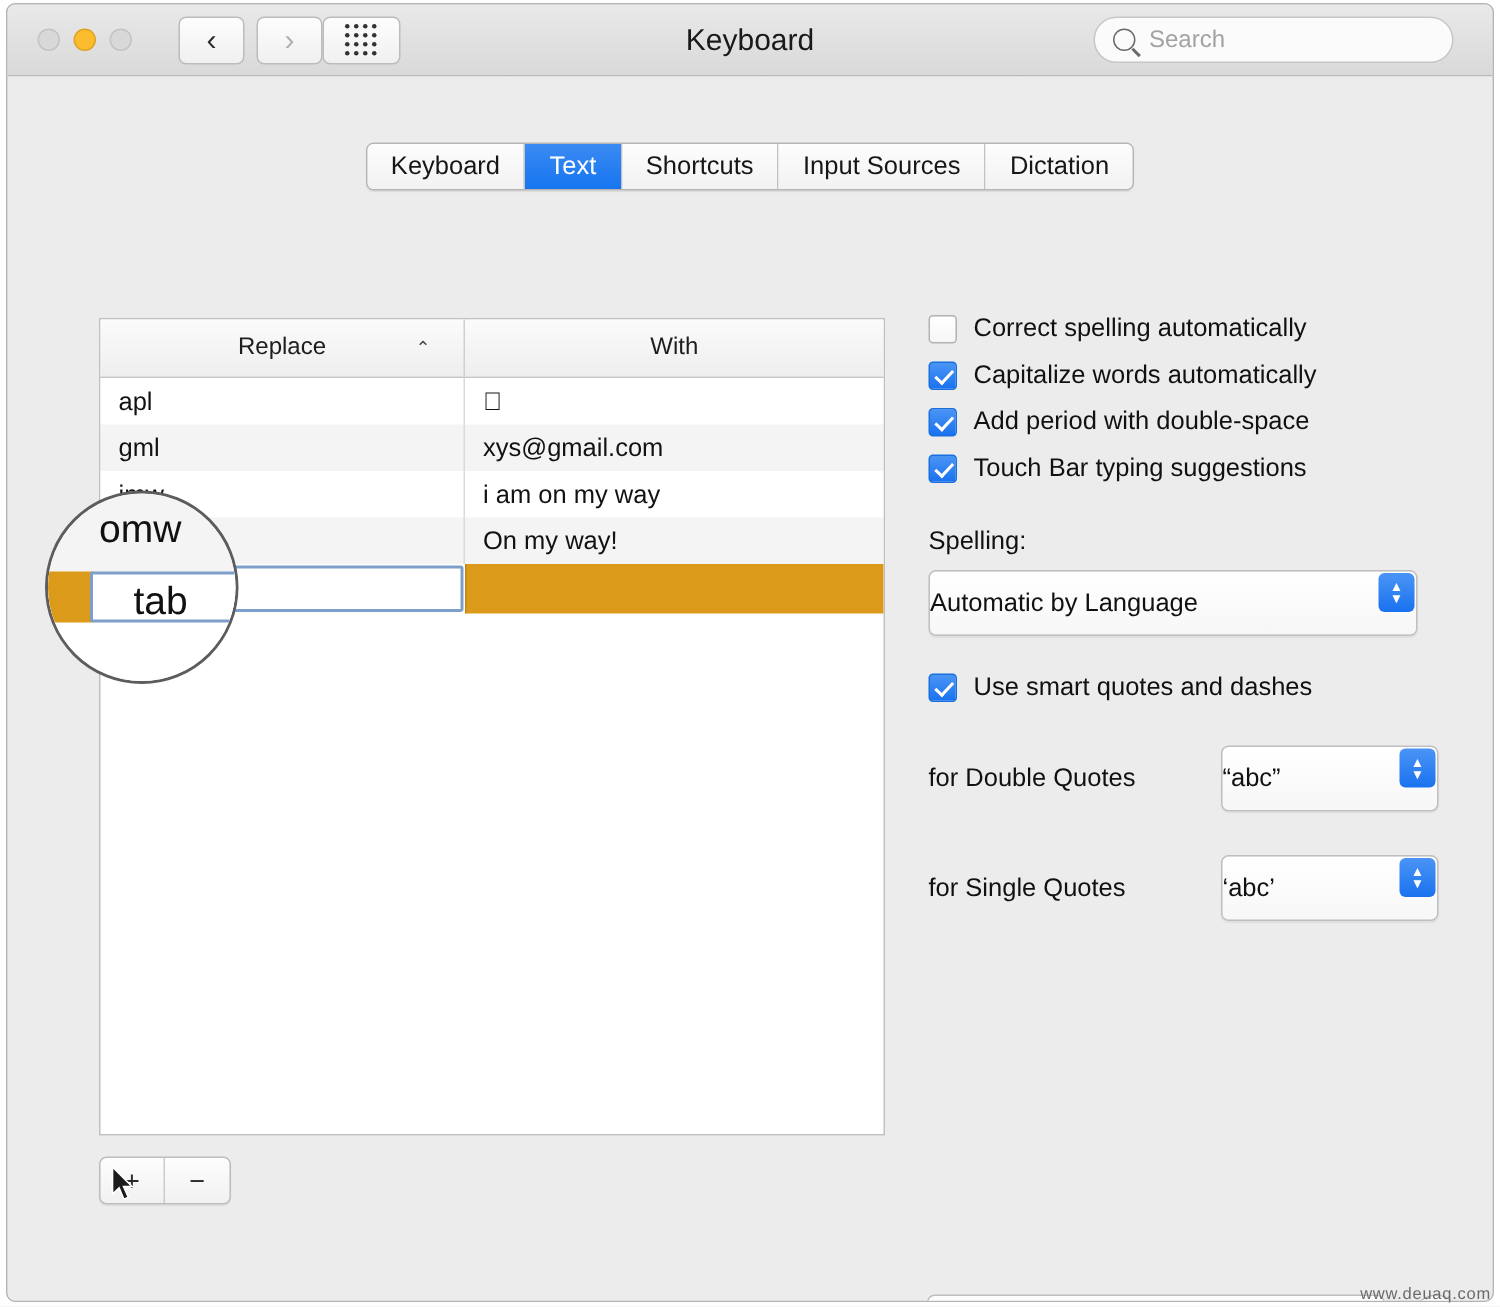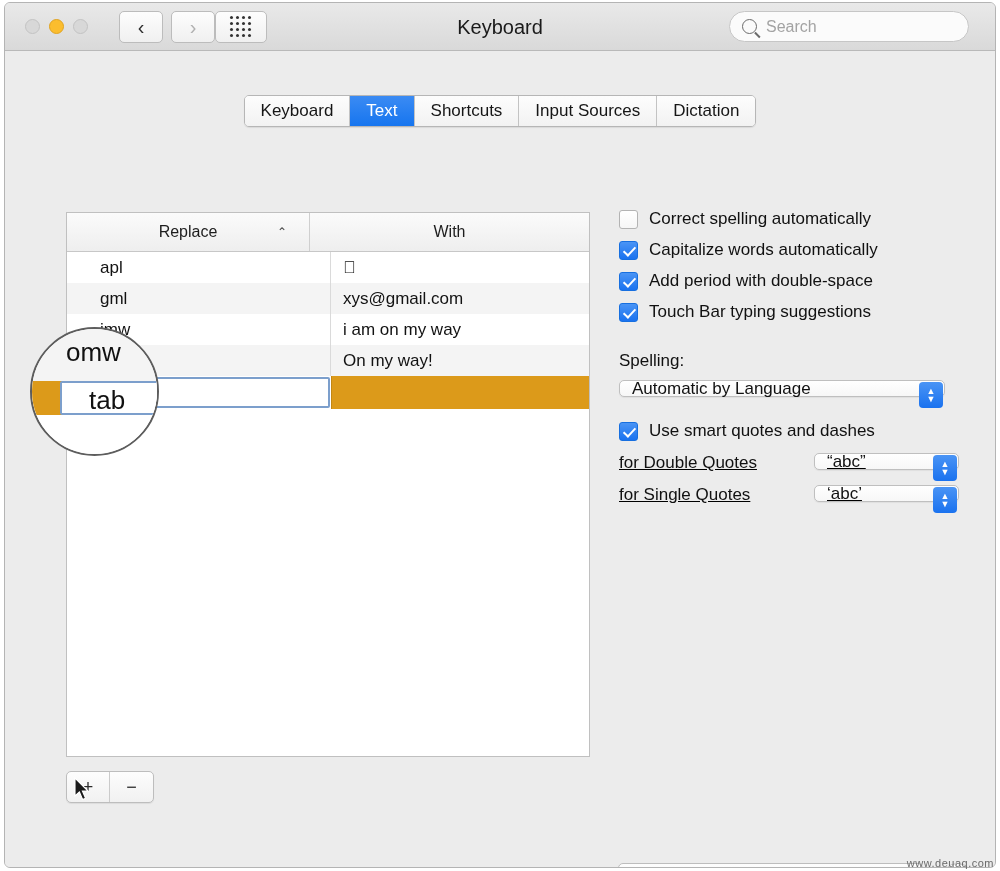--- a/index.html
+++ b/index.html
@@ -184,21 +184,21 @@
   .th.with    { flex: 1; }
   .sort-caret {
     position: absolute;
     right: 22px; top: 50%;
     transform: translateY(-50%);
     font-size: 12px;
     color: #4a4a4a;
   }
 
   .tbody { position: relative; }
-  .row { display: flex; height: 31px; padding-left: 21px; }
+  .row { display: flex; height: 31px; }
   .row.odd  { background: #ffffff; }
   .row.even { background: #f4f4f4; }
   .cell {
     display: flex; align-items: center;
     padding-left: 12px;
     font-size: 17px;
     color: #121212;
     overflow: hidden;
     white-space: nowrap;
   }
@@ -296,49 +296,47 @@
 
   .section-label {
     font-size: 17px;
     color: #111;
     margin-top: 29px;
     margin-bottom: 9px;
   }
 
   .popup {
     position: relative;
-    height: 17px;
+    height: 44px;
     background: linear-gradient(#ffffff, #f7f7f7);
     border: 1px solid #bfbfbf;
     border-radius: 5px;
     display: flex; align-items: center;
-    padding-left: 12px;
     font-size: 17px;
     color: #111;
     box-shadow: 0 1px 1px rgba(0,0,0,.06);
   }
   .stepper {
     position: absolute;
     right: 1px; top: 1px;
     width: 24px; height: 26px;
     background: linear-gradient(#4a94f5, #1a72ef);
     border-radius: 4px;
     display: flex; flex-direction: column;
     align-items: center; justify-content: center;
     color: #fff;
     font-size: 9px;
     line-height: 8px;
   }
 
   .popup.spelling { width: 326px; }
 
   .quoterow {
-    display: flex; align-items: flex-start;
-    margin-top: 12px;
-    text-decoration: underline;
+    display: flex; align-items: center;
+    margin-top: 29px;
   }
   .quotelbl {
     font-size: 17px;
     color: #111;
     white-space: nowrap;
   }
   .popup.quote {
     width: 145px;
     margin-left: auto;
   }

